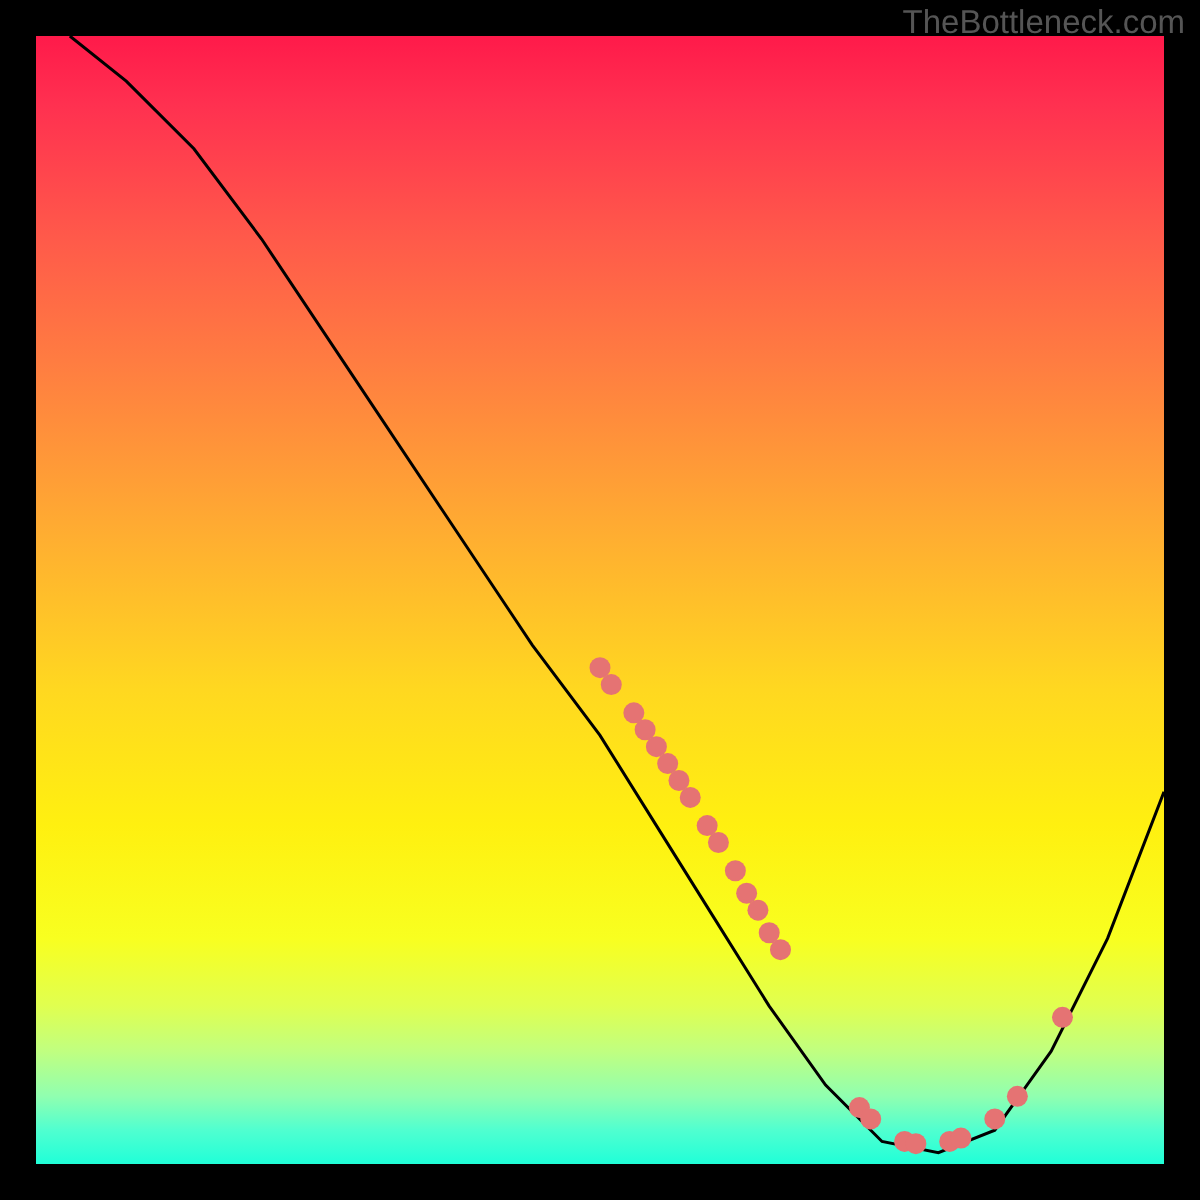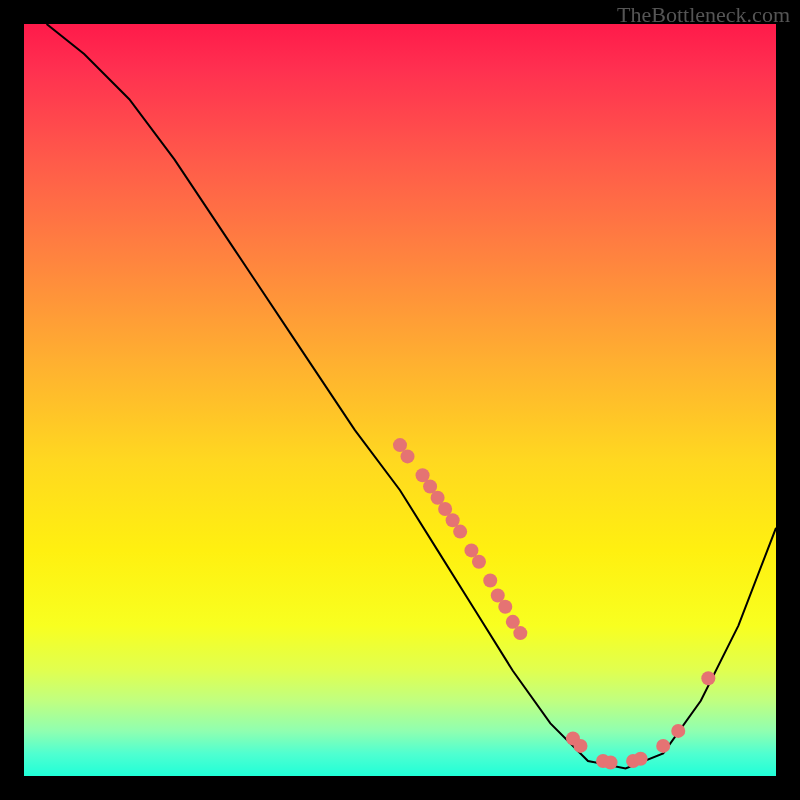--- a/index.html
+++ b/index.html
@@ -12,21 +12,20 @@
     position: relative;
   }
   .watermark {
     position: absolute;
     top: 2px;
     right: 10px;
     color: #555;
     font-size: 22px;
     font-weight: 500;
     z-index: 10;
-    font-family: Liberation Serif, serif;
   }
   .chart-wrap {
     position: absolute;
     top: 24px;
     left: 24px;
     width: 752px;
     height: 752px;
     background: #000;
   }
   .plot-area {

